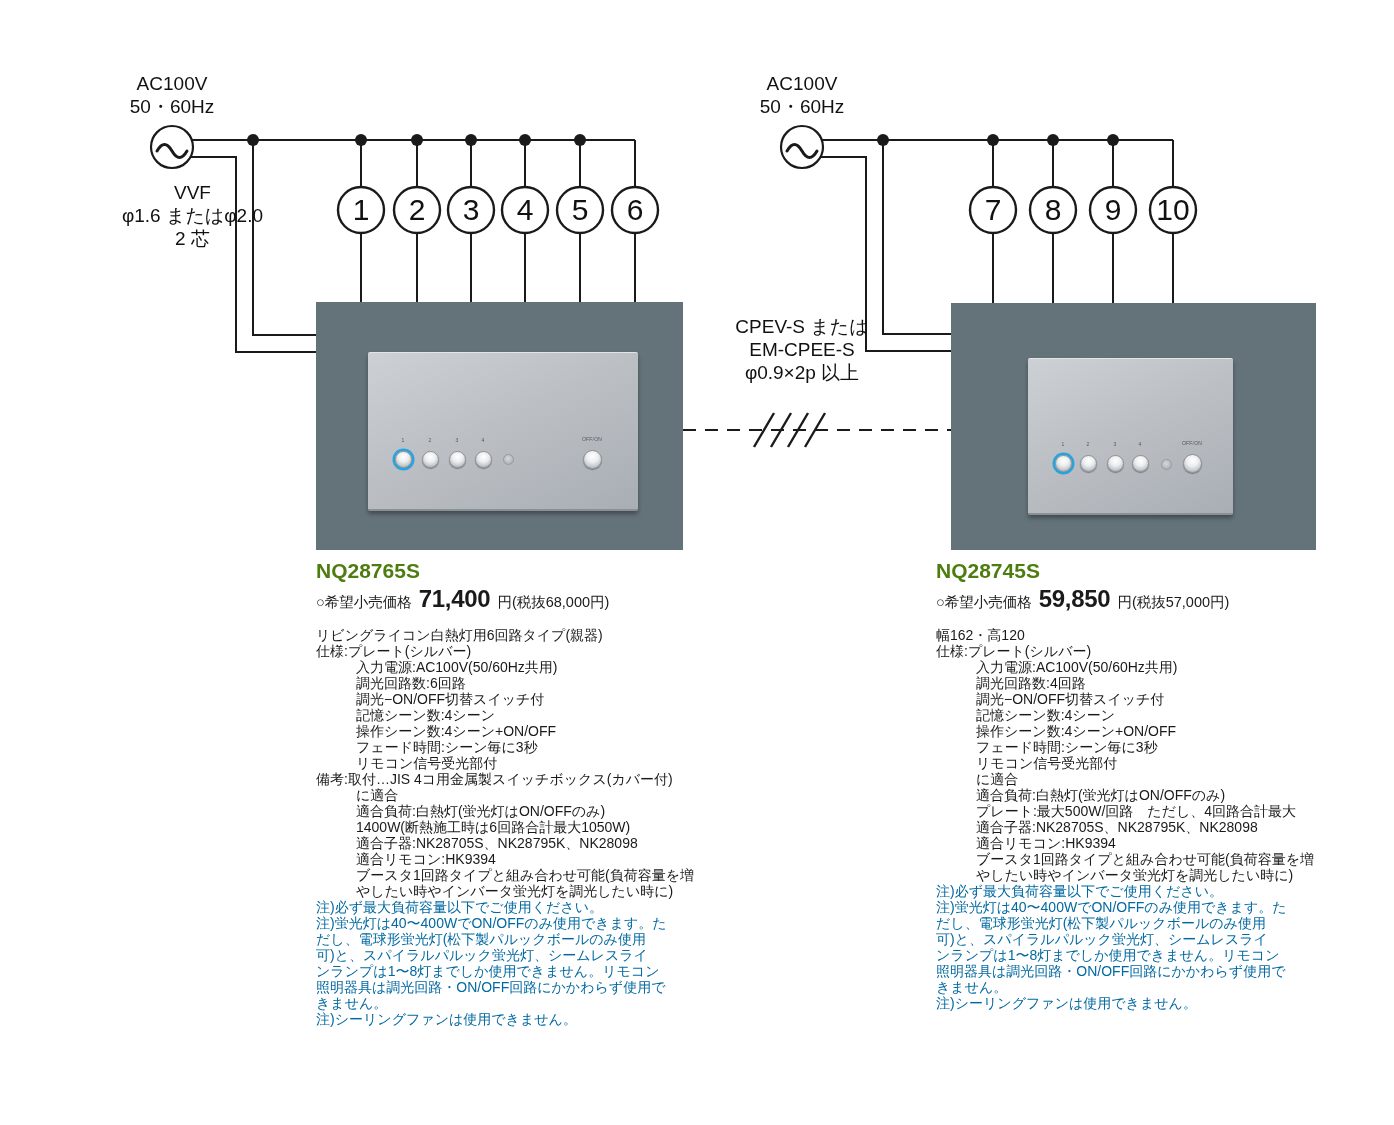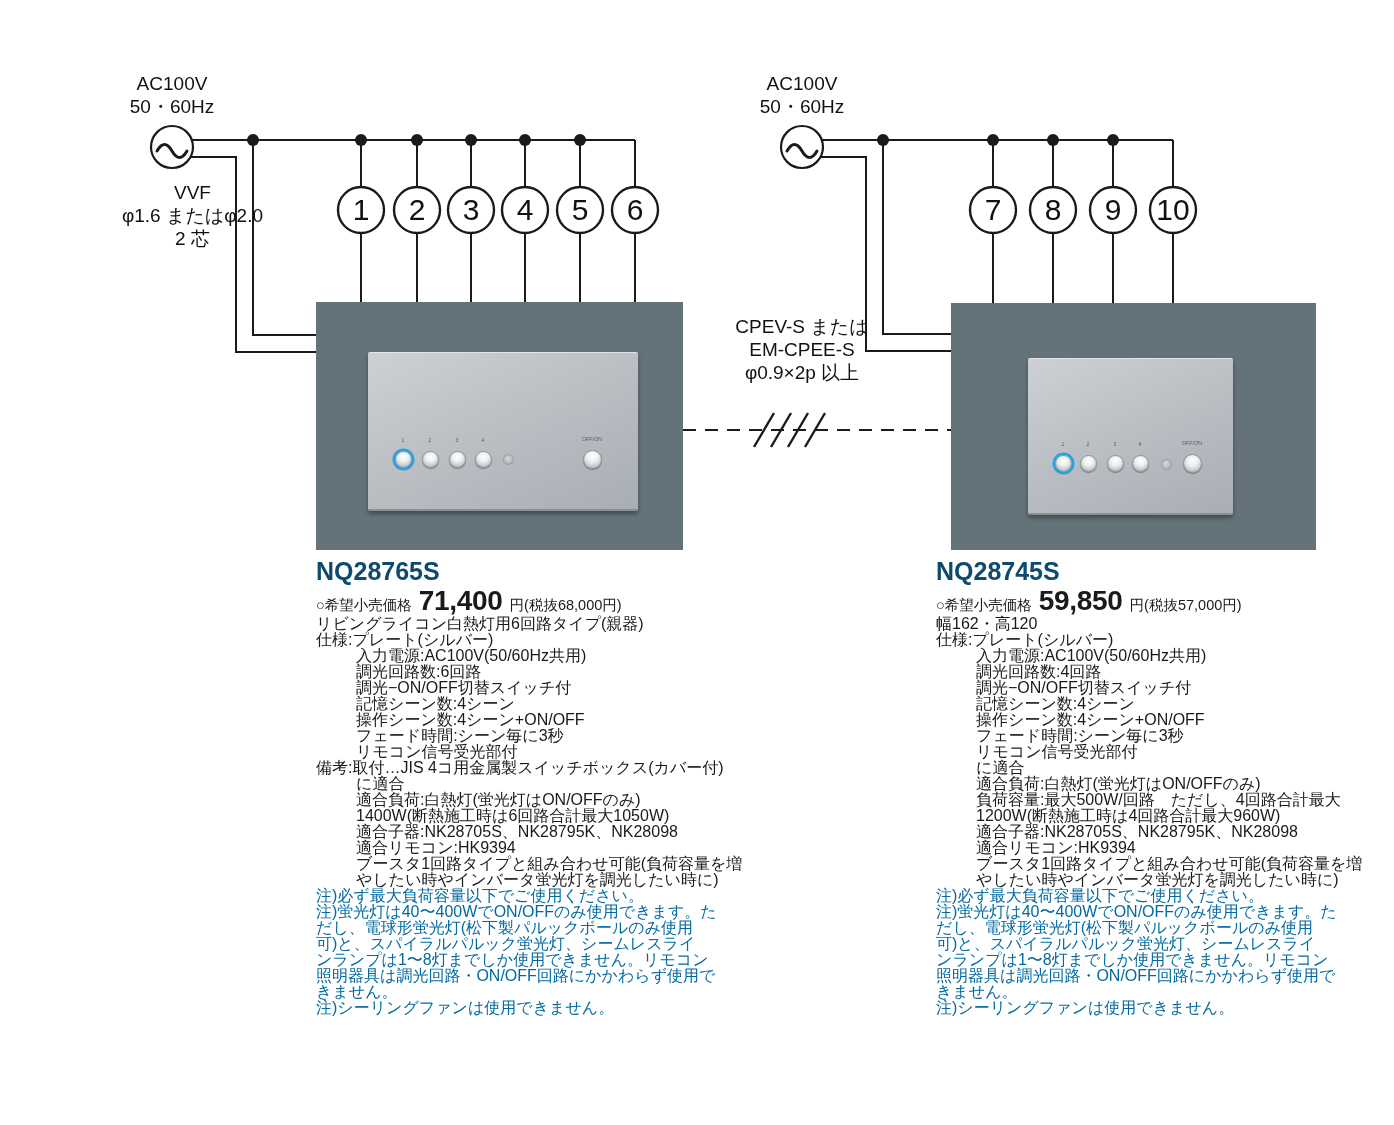--- a/index.html
+++ b/index.html
@@ -44,24 +44,24 @@
     background:radial-gradient(circle at 45% 40%,#d6dadd,#b0b5ba 70%,#a0a5aa);
     border:1px solid #979ca1;box-sizing:border-box;
   }
   .offbtn{width:19px;height:19px;}
   .blabel{
     position:absolute;font-size:5px;line-height:6px;color:#55595e;
     width:30px;text-align:center;letter-spacing:0.2px;
   }
 
   .col{position:absolute;top:559px;width:430px;}
-  .model{font-size:25px;line-height:24px;font-weight:bold;color:#0c4a6e;}
+  .model{font-size:21px;line-height:24px;font-weight:bold;color:#4d7c0f;}
   .priceline{display:flex;align-items:baseline;font-size:14.5px;margin-top:2px;height:28px;gap:6px;}
-  .price-big{font-size:28px;font-weight:bold;letter-spacing:-0.3px;margin:0 1px;}
-  .specs{font-size:16px;line-height:16px;margin-top:3px;}
+  .price-big{font-size:24px;font-weight:bold;letter-spacing:-0.3px;margin:0 1px;}
+  .specs{font-size:14px;line-height:16px;margin-top:14px;}
   .specs .line{white-space:nowrap;}
   .specs .ind{padding-left:40px;}
   .specs .red{color:#0369a1;}
 </style>
 </head>
 <body>
 
 <div class="stage">
 
   <svg class="wires" width="1394" height="1125" viewBox="0 0 1394 1125">
@@ -216,22 +216,21 @@
         <div class="line">仕様:プレート(シルバー)</div>
         <div class="line ind">入力電源:AC100V(50/60Hz共用)</div>
         <div class="line ind">調光回路数:4回路</div>
         <div class="line ind">調光−ON/OFF切替スイッチ付</div>
         <div class="line ind">記憶シーン数:4シーン</div>
         <div class="line ind">操作シーン数:4シーン+ON/OFF</div>
         <div class="line ind">フェード時間:シーン毎に3秒</div>
         <div class="line ind">リモコン信号受光部付</div>
         <div class="line ind">に適合</div>
         <div class="line ind">適合負荷:白熱灯(蛍光灯はON/OFFのみ)</div>
-        <div class="line ind">負荷容量:最大500W/回路　ただし、4回路合計最大</div>
-        <div class="line ind">1200W(断熱施工時は4回路合計最大960W)</div>
+        <div class="line ind">プレート:最大500W/回路　ただし、4回路合計最大</div>
         <div class="line ind">適合子器:NK28705S、NK28795K、NK28098</div>
         <div class="line ind">適合リモコン:HK9394</div>
         <div class="line ind">ブースタ1回路タイプと組み合わせ可能(負荷容量を増</div>
         <div class="line ind">やしたい時やインバータ蛍光灯を調光したい時に)</div>
         <div class="line red">注)必ず最大負荷容量以下でご使用ください。</div>
         <div class="line red">注)蛍光灯は40〜400WでON/OFFのみ使用できます。た</div>
         <div class="line red">だし、電球形蛍光灯(松下製パルックボールのみ使用</div>
         <div class="line red">可)と、スパイラルパルック蛍光灯、シームレスライ</div>
         <div class="line red">ンランプは1〜8灯までしか使用できません。リモコン</div>
         <div class="line red">照明器具は調光回路・ON/OFF回路にかかわらず使用で</div>

